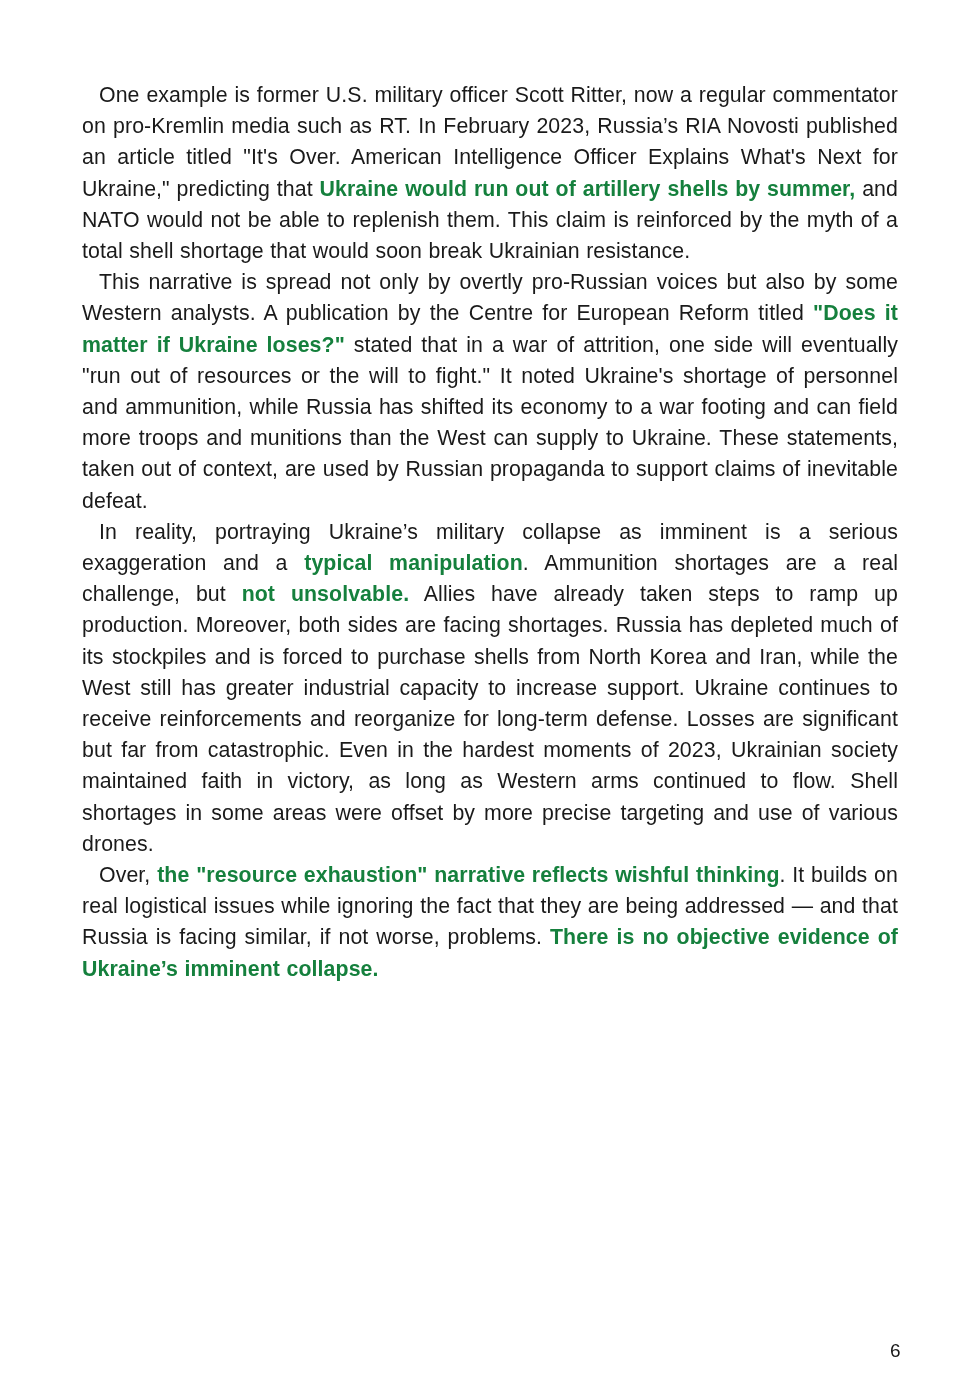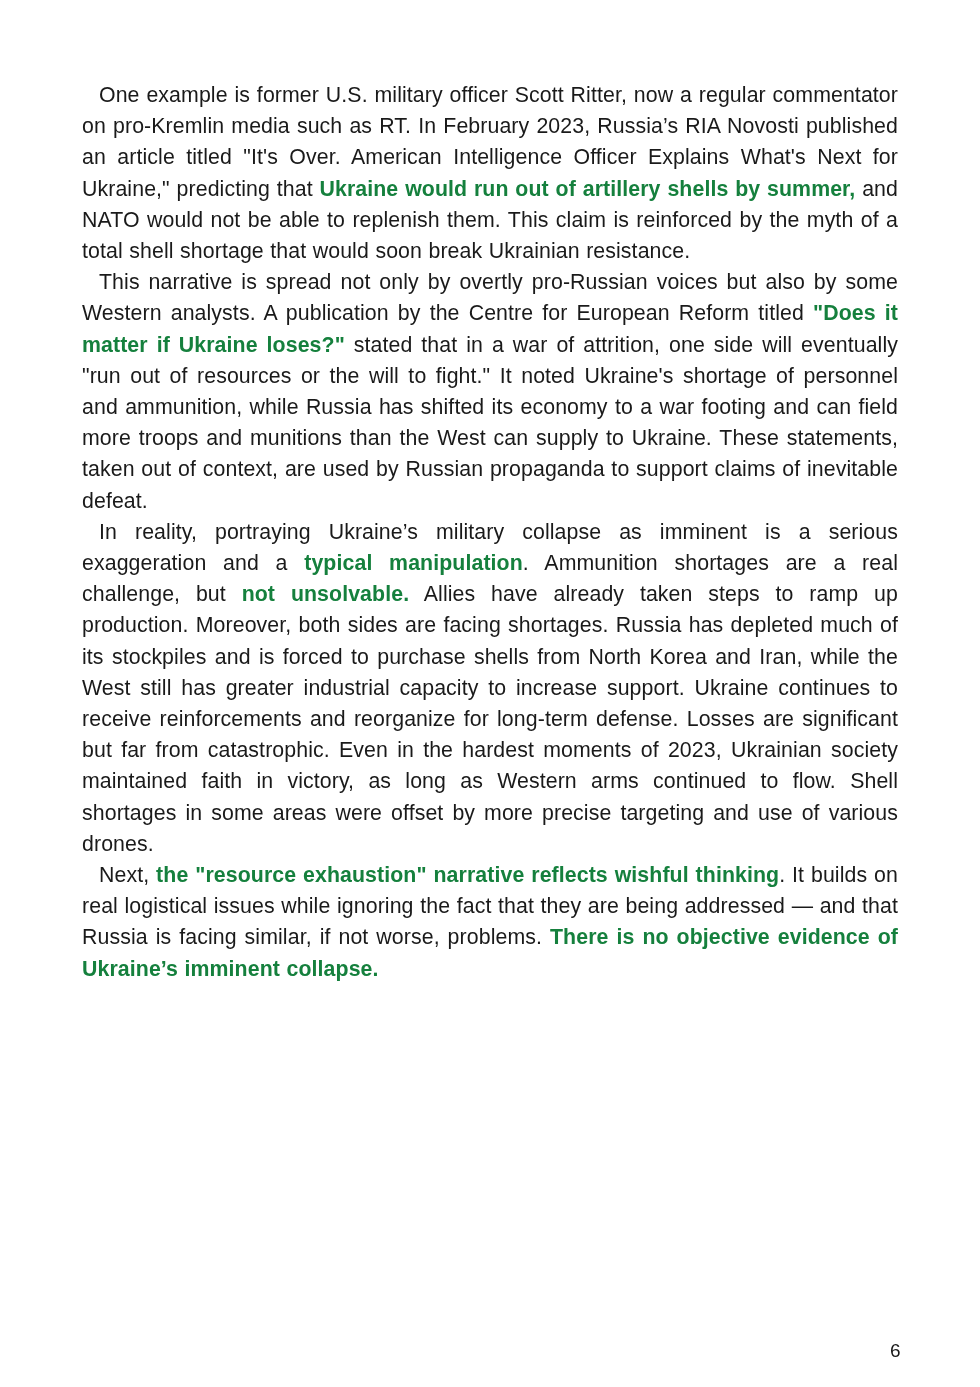--- a/index.html
+++ b/index.html
@@ -45,16 +45,16 @@
 </head>
 <body>
 
 <div class="page">
   <p class="para"><span>One example is former U.S. military officer Scott Ritter, now a regular commentator on pro-Kremlin media such as RT. In February 2023, Russia’s RIA Novosti published an article titled "It's Over. American Intelligence Officer Explains What's Next for Ukraine," predicting that </span><b>Ukraine would run out of artillery shells by summer,</b><span> and NATO would not be able to replenish them. This claim is reinforced by the myth of a total shell shortage that would soon break Ukrainian resistance.</span></p>
 
   <p class="para"><span>This narrative is spread not only by overtly pro-Russian voices but also by some Western analysts. A publication by the Centre for European Reform titled </span><b>"Does it matter if Ukraine loses?"</b><span> stated that in a war of attrition, one side will eventually "run out of resources or the will to fight." It noted Ukraine's shortage of personnel and ammunition, while Russia has shifted its economy to a war footing and can field more troops and munitions than the West can supply to Ukraine. These statements, taken out of context, are used by Russian propaganda to support claims of inevitable defeat.</span></p>
 
   <p class="para"><span>In reality, portraying Ukraine’s military collapse as imminent is a serious exaggeration and a </span><b>typical manipulation</b><span>. Ammunition shortages are a real challenge, but </span><b>not unsolvable.</b><span> Allies have already taken steps to ramp up production. Moreover, both sides are facing shortages. Russia has depleted much of its stockpiles and is forced to purchase shells from North Korea and Iran, while the West still has greater industrial capacity to increase support. Ukraine continues to receive reinforcements and reorganize for long-term defense. Losses are significant but far from catastrophic. Even in the hardest moments of 2023, Ukrainian society maintained faith in victory, as long as Western arms continued to flow. Shell shortages in some areas were offset by more precise targeting and use of various drones.</span></p>
 
-  <p class="para"><span>Next, </span><b>the "resource exhaustion" narrative reflects wishful thinking</b><span>. It builds on real logistical issues while ignoring the fact that they are being addressed — and that Russia is facing similar, if not worse, problems. </span><b>There is no objective evidence of Ukraine’s imminent collapse.</b></p>
+  <p class="para"><span>Over, </span><b>the "resource exhaustion" narrative reflects wishful thinking</b><span>. It builds on real logistical issues while ignoring the fact that they are being addressed — and that Russia is facing similar, if not worse, problems. </span><b>There is no objective evidence of Ukraine’s imminent collapse.</b></p>
 </div>
 
 <div class="page-number">6</div>
 
 </body></html>

